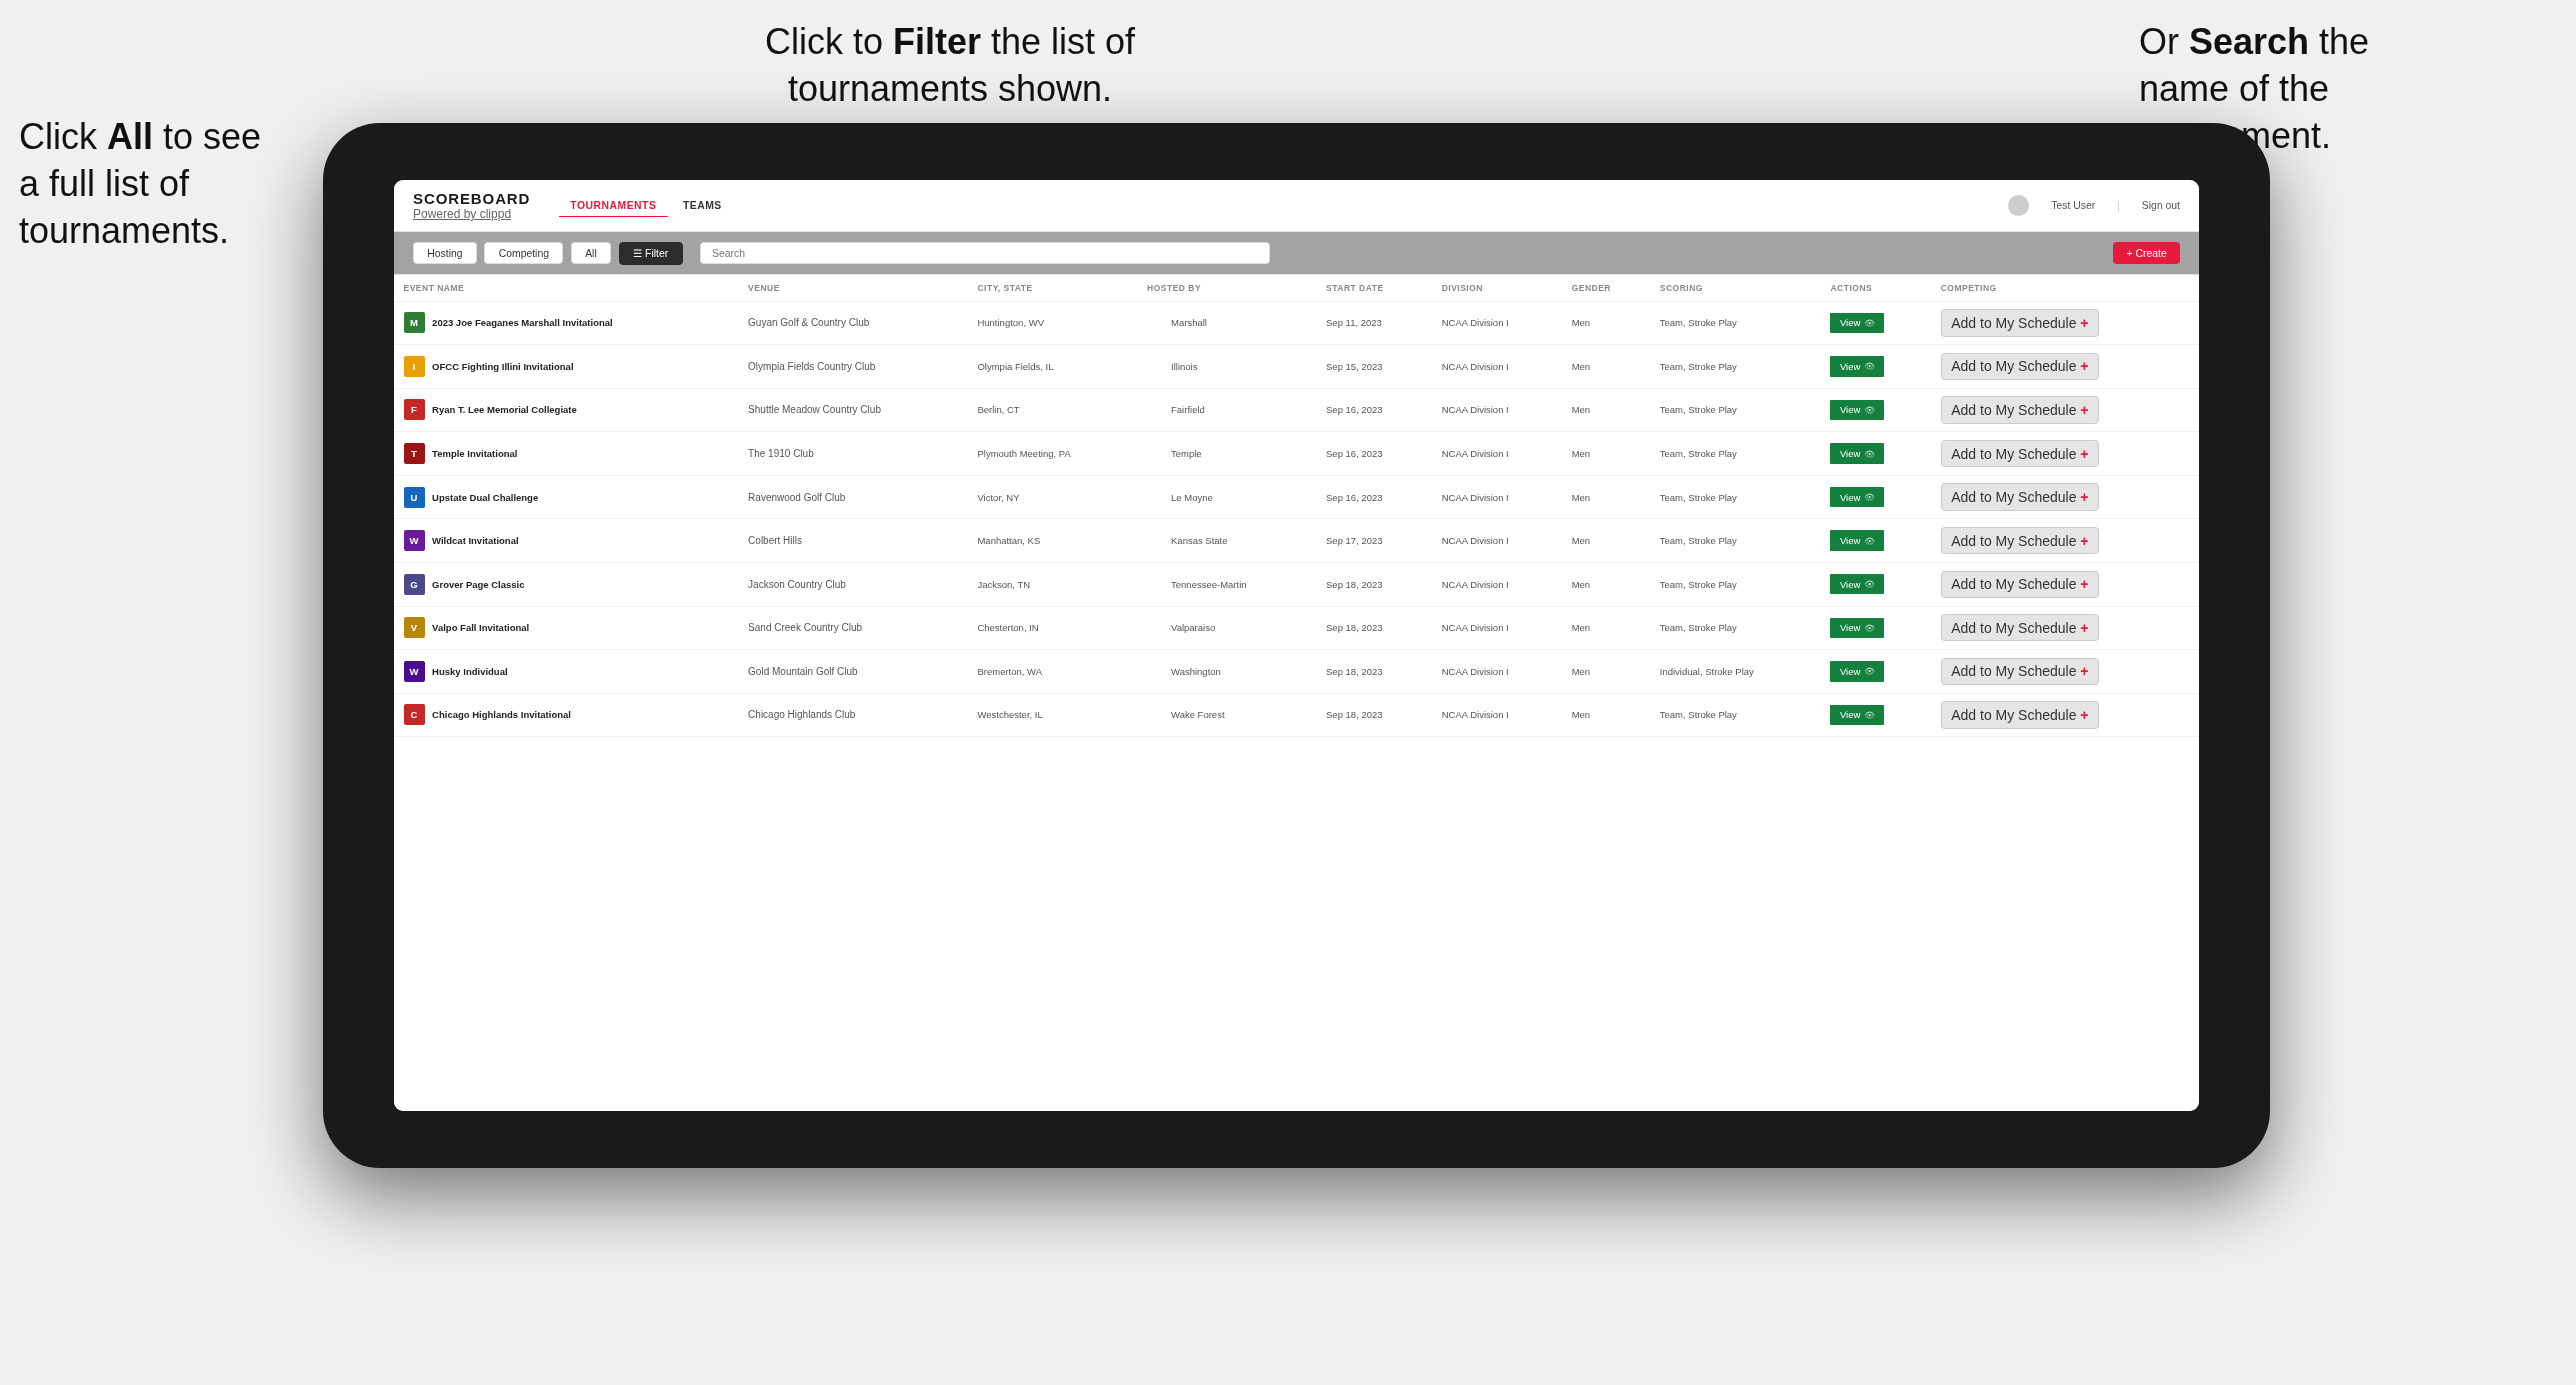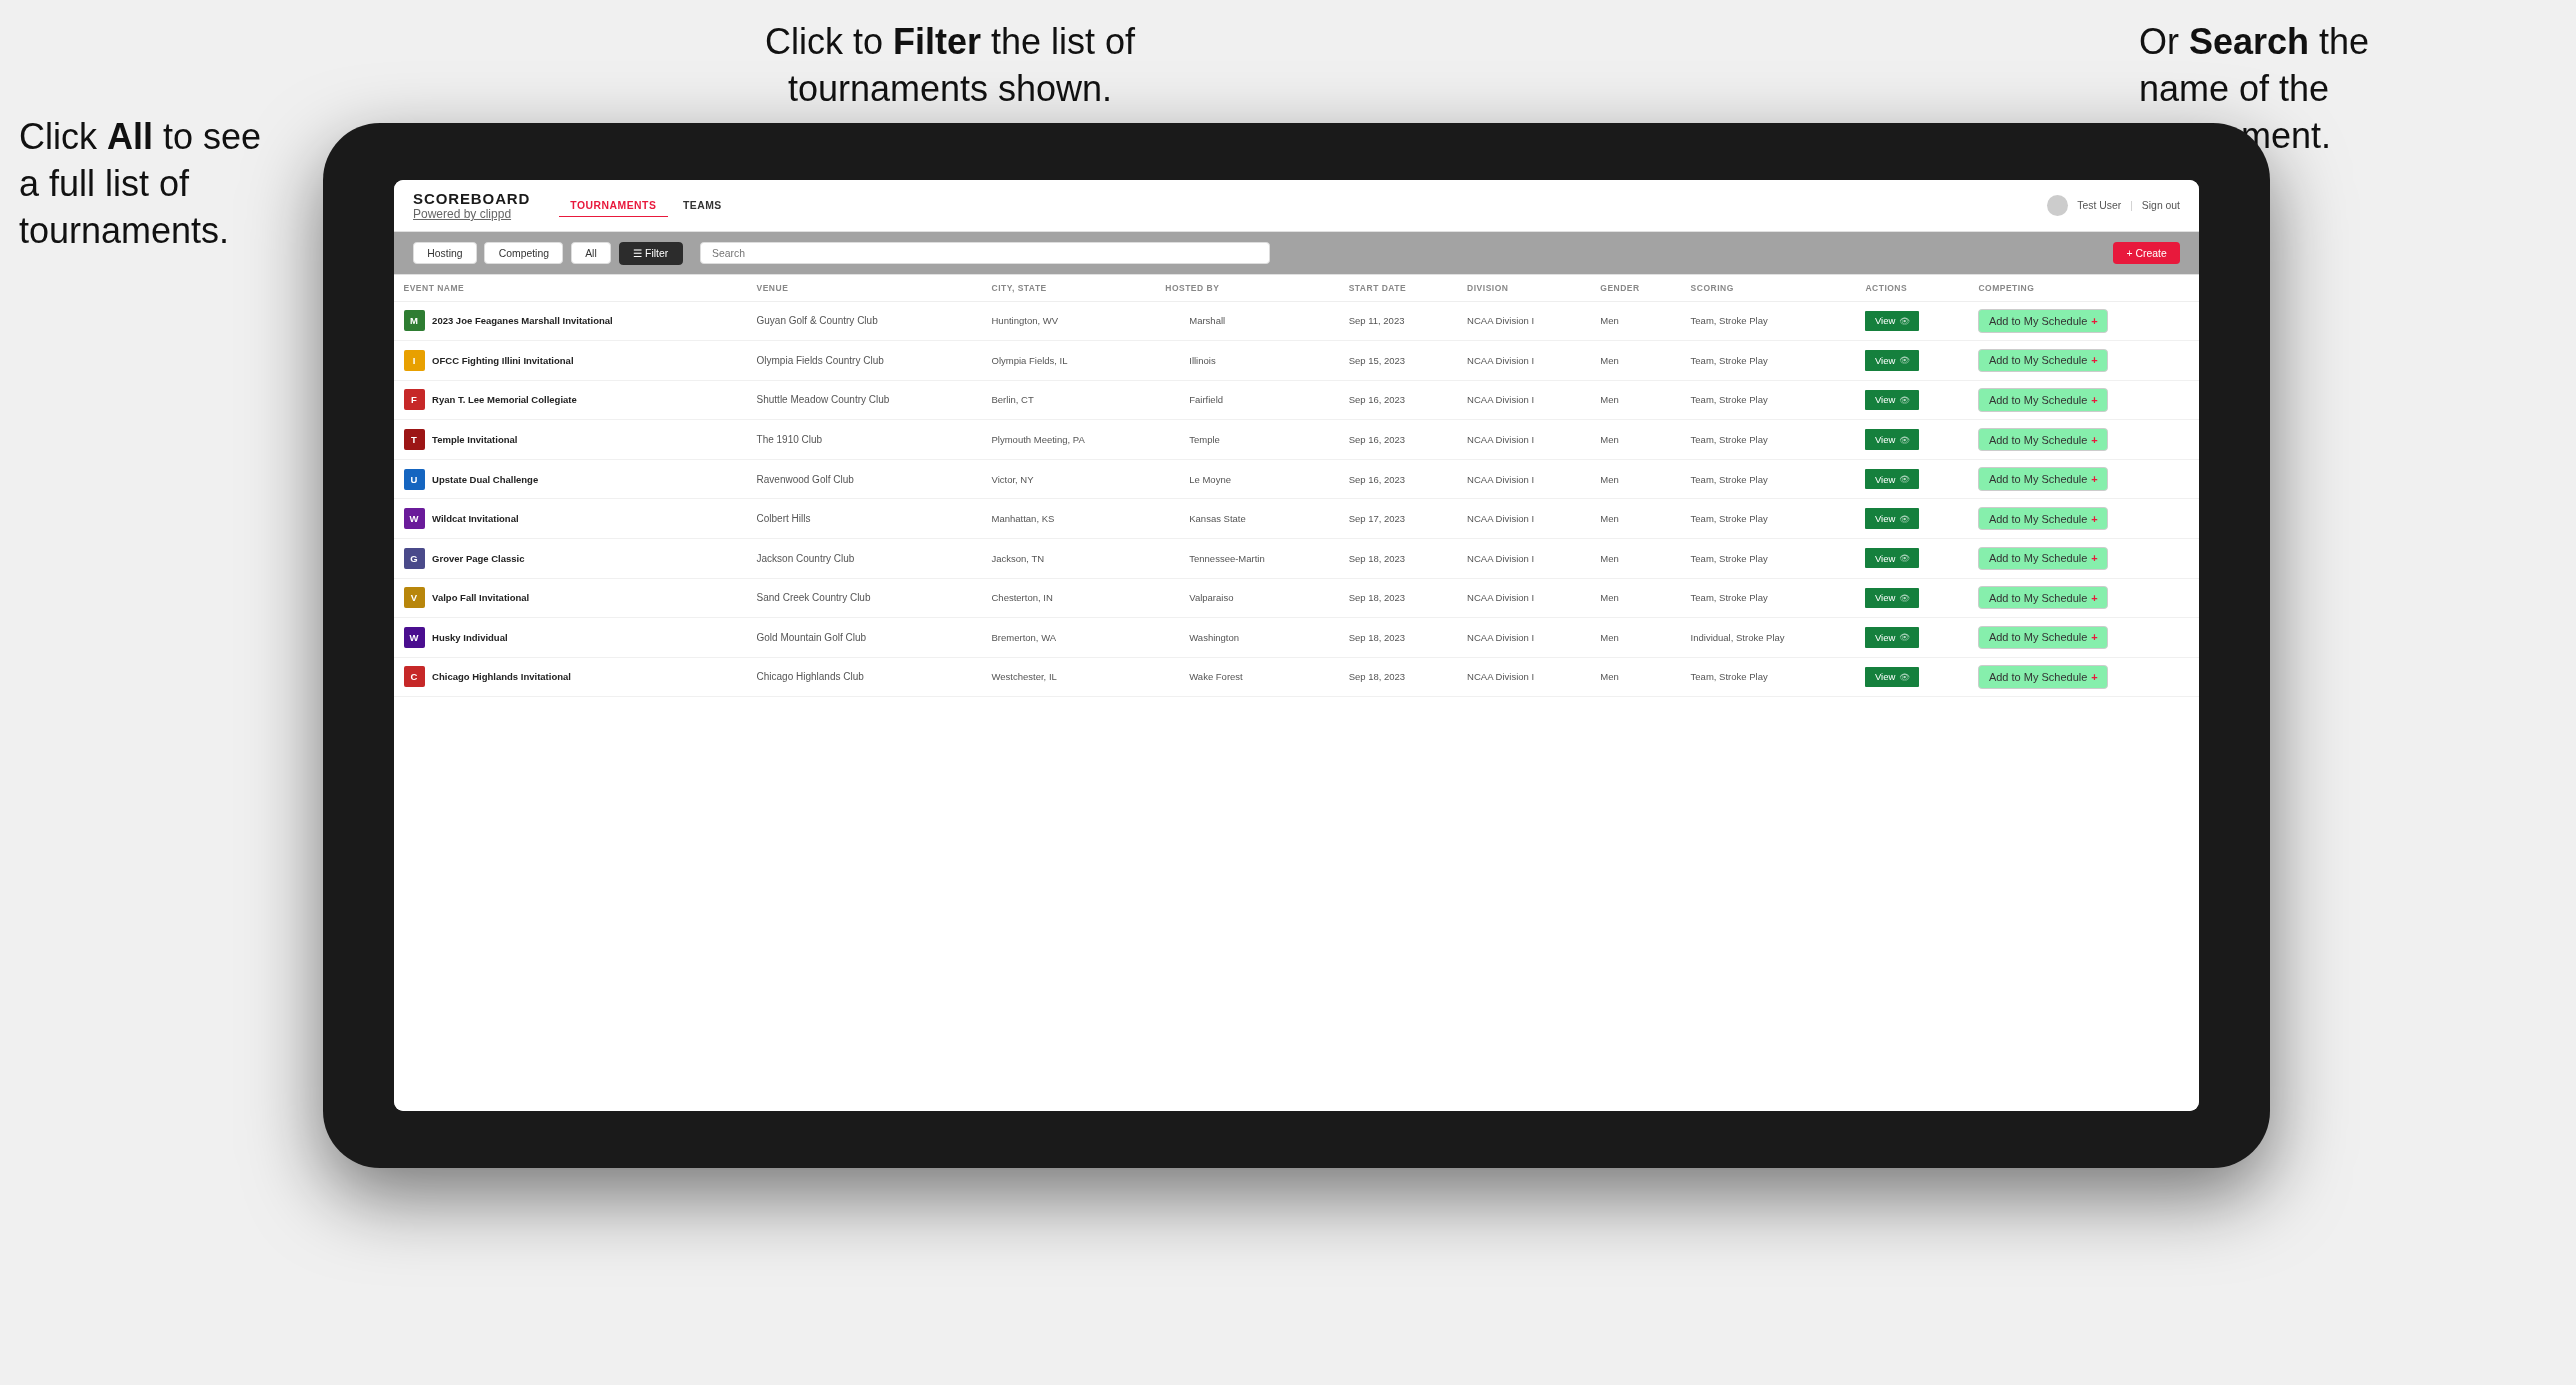--- a/index.html
+++ b/index.html
@@ -114,21 +114,21 @@
       letter-spacing: 0.5px;
     }
     .nav-link.active {
       border-bottom-color: #e8193c;
       color: #e8193c;
     }
 
     .nav-right {
       display: flex;
       align-items: center;
-      gap: 9px;
+      gap: 22px;
       font-size: 10.4px;
       color: #555;
     }
     .user-avatar {
       width: 21px;
       height: 21px;
       background: #ccc;
       border-radius: 50%;
     }
     .nav-divider { color: #ccc; }
@@ -262,26 +262,26 @@
       align-items: center;
       gap: 3.8px;
       white-space: nowrap;
     }
     .view-eye {
       font-size: 8.5px;
       opacity: 0.7;
     }
 
     .add-schedule-btn {
-      background: #86efac;
+      background: #e5e5e5;
       color: #333;
       border: 0.9px solid #ccc;
       padding: 4.7px 9.5px;
       border-radius: 3.8px;
-      font-size: 11px;
+      font-size: 14px;
       cursor: pointer;
       white-space: nowrap;
       display: flex;
       align-items: center;
       gap: 3.8px;
     }
     .plus-icon { color: #e8193c; font-weight: bold; }
 
     .actions-cell { white-space: nowrap; }
     .competing-cell { white-space: nowrap; }

